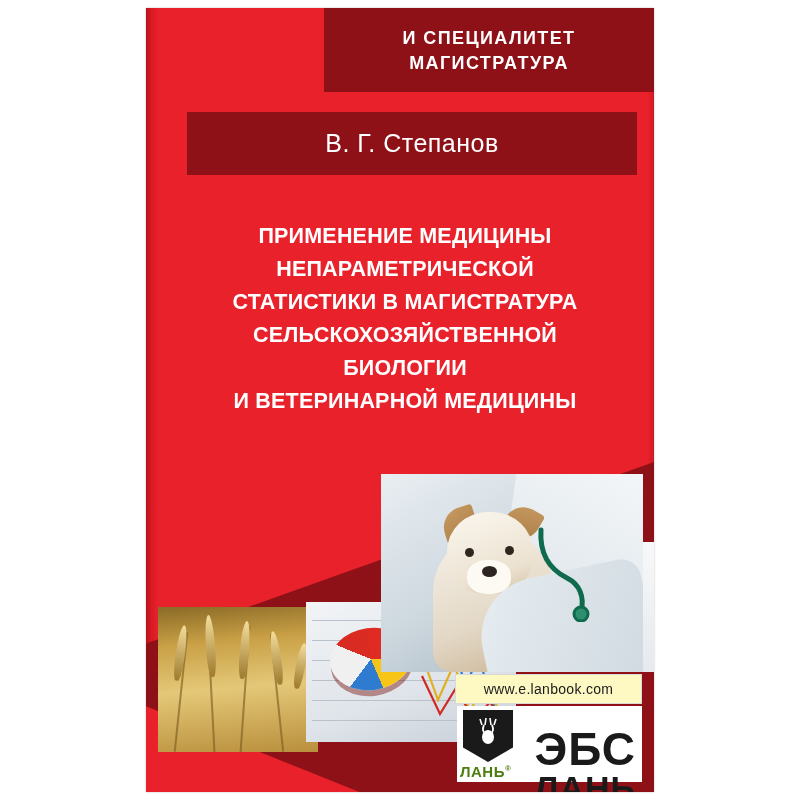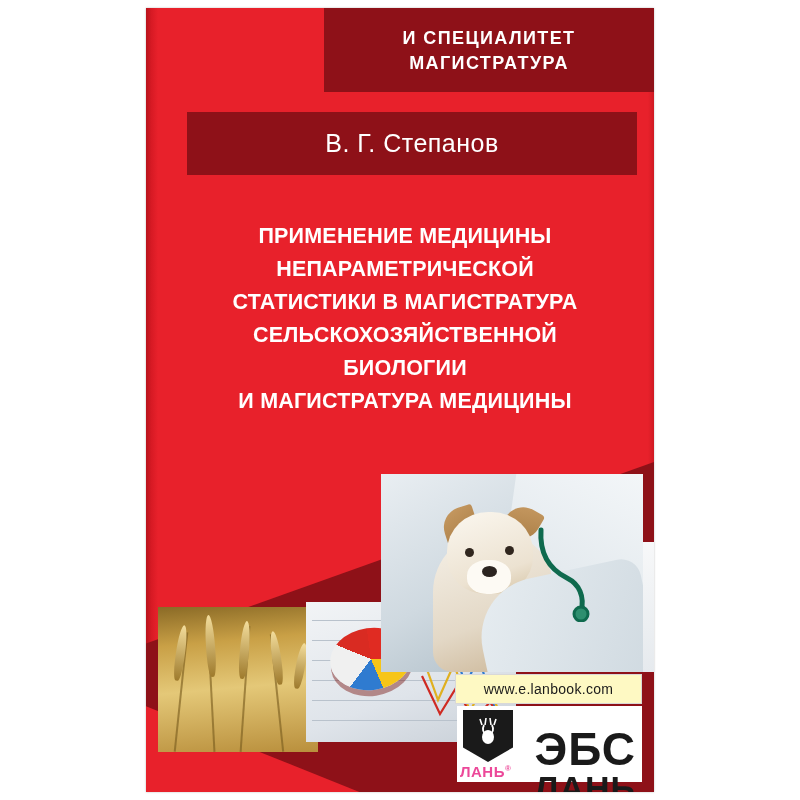--- a/index.html
+++ b/index.html
@@ -349,21 +349,21 @@
     top: 11px;
     width: 28px;
     height: 34px;
   }
   .logo-lan {
     position: absolute;
     left: 3px;
     bottom: 2px;
     font-size: 15px;
     font-weight: bold;
-    color: #ec4899;
+    color: #4d7c0f;
     letter-spacing: 0.5px;
   }
   .logo-lan sup { font-size: 8px; }
   .logo-text {
     flex: 1;
     display: flex;
     flex-direction: column;
     justify-content: center;
     align-items: flex-end;
     padding-right: 6px;
@@ -391,21 +391,21 @@
     <div class="author-plate">
       <span>В. Г. Степанов</span>
     </div>
 
     <div class="title-block">
       <div class="tline">ПРИМЕНЕНИЕ МЕДИЦИНЫ</div>
       <div class="tline">НЕПАРАМЕТРИЧЕСКОЙ</div>
       <div class="tline">СТАТИСТИКИ В МАГИСТРАТУРА</div>
       <div class="tline">СЕЛЬСКОХОЗЯЙСТВЕННОЙ</div>
       <div class="tline">БИОЛОГИИ</div>
-      <div class="tline">И МАГИСТРАТУРА МЕДИЦИНЫ</div>
+      <div class="tline">И ВЕТЕРИНАРНОЙ МЕДИЦИНЫ</div>
     </div>
 
     <div class="photo-band">
       <div class="wedge"></div>
       <div class="wedge2"></div>
 
       <div class="photo-wheat">
         <div class="wheat-line" style="left:22px; bottom:0; height:120px; transform:rotate(6deg);"></div>
         <div class="wheat-line" style="left:52px; bottom:0; height:132px; transform:rotate(-3deg);"></div>
         <div class="wheat-line" style="left:86px; bottom:0; height:126px; transform:rotate(4deg);"></div>

